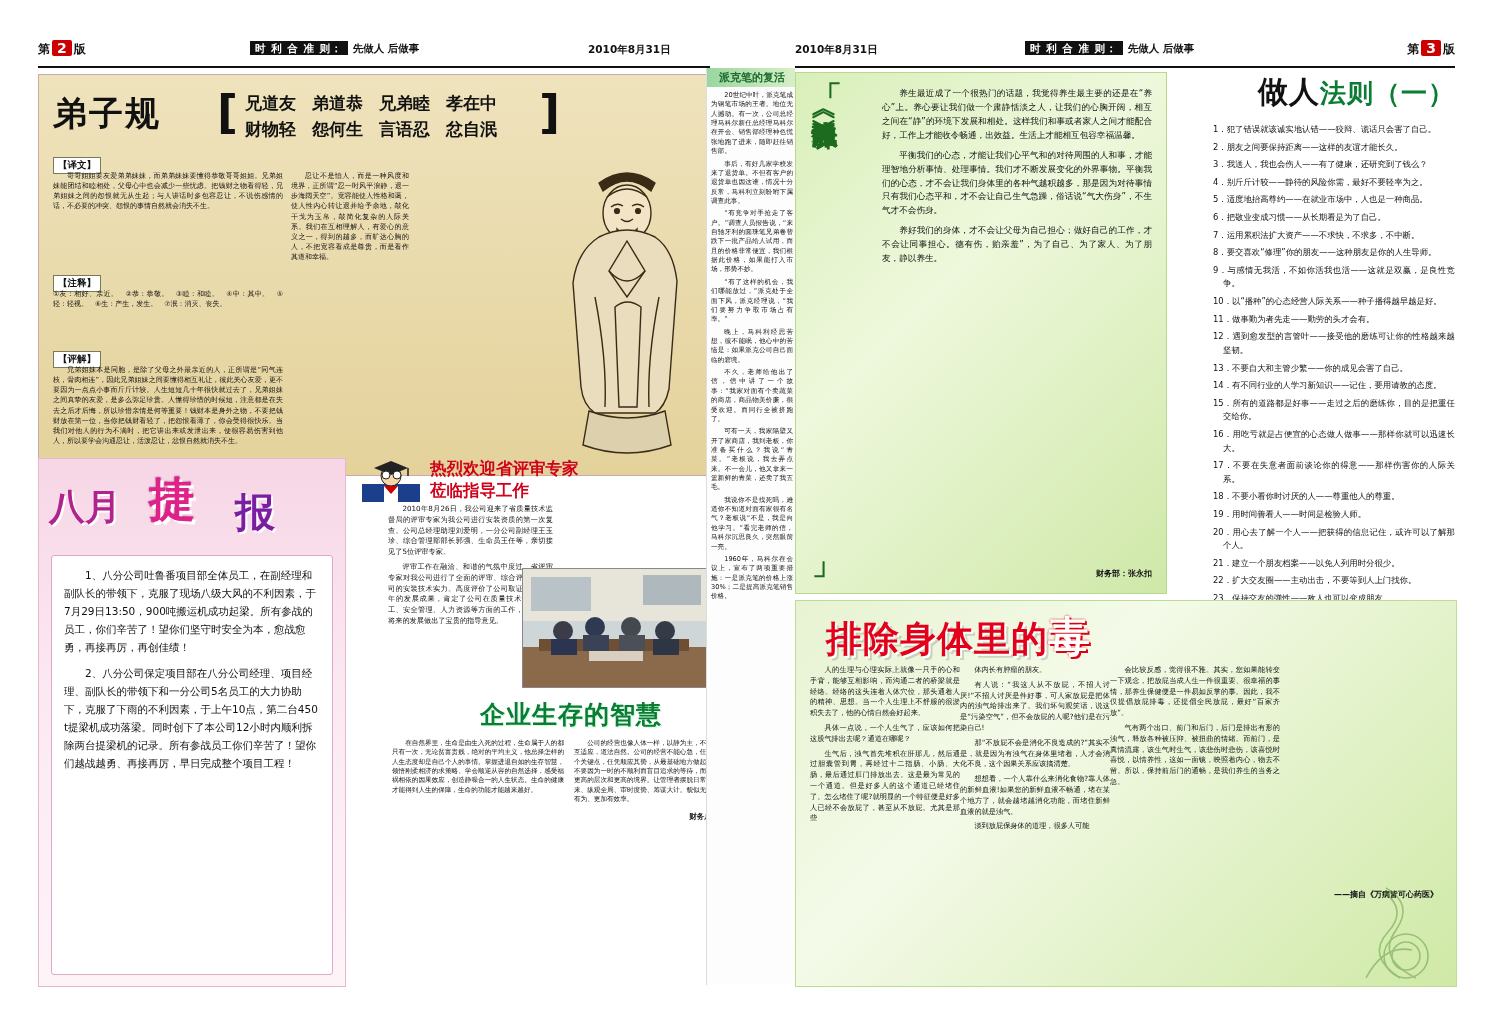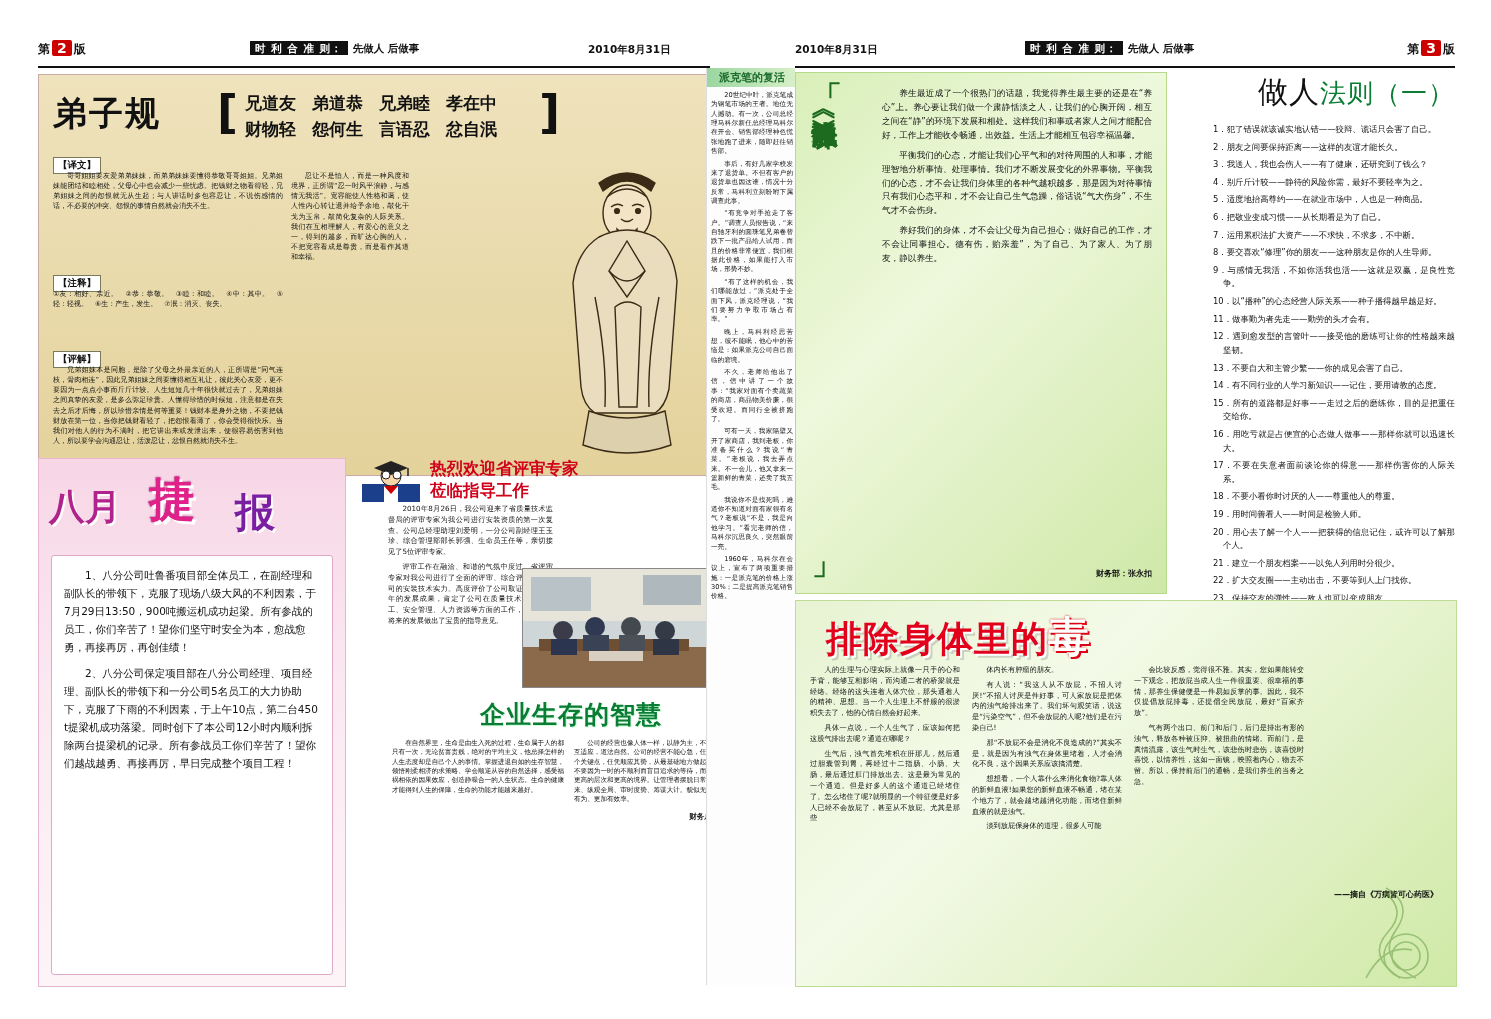--- a/index.html
+++ b/index.html
@@ -72,33 +72,33 @@
           background:linear-gradient(135deg,#d9efb9 0%,#eef8dc 40%,#cfe8a8 100%);border:1px solid #b6d98c;}
   .jy-vtitle{position:absolute;left:14px;top:28px;font-size:26px;font-weight:bold;color:#1d6b1f;
              line-height:1.12;}
   .jy-brk{position:absolute;font-size:30px;color:#1d6b1f;font-weight:bold;}
   .jy-body{position:absolute;left:86px;top:14px;width:270px;height:470px;font-size:8.6px;line-height:1.62;
            color:#111;text-align:justify;}
   .jy-body p{margin:0 0 6px 0;text-indent:2em;}
   .jy-sig{position:absolute;right:14px;bottom:14px;font-size:8px;font-weight:bold;color:#111;}
 
   .zuoren{position:absolute;left:378px;top:32px;width:282px;height:520px;}
-  .zr-title{font-size:26px;font-weight:normal;color:#0a7c34;text-align:right;letter-spacing:1px;}
+  .zr-title{font-size:26px;font-weight:bold;color:#0a7c34;text-align:right;letter-spacing:1px;}
   .zr-title .big{font-size:30px;color:#111;}
   .zr-list{margin-top:10px;font-size:8.4px;line-height:1.62;color:#111;}
   .zr-list li{list-style:none;margin:0 0 4px 0;text-indent:-1.2em;padding-left:1.2em;text-align:justify;}
   .zr-cont{text-align:right;font-size:8px;margin-top:6px;color:#111;}
 
   .toxin{position:absolute;left:0;top:560px;width:660px;height:385px;
          background:linear-gradient(135deg,#e7f3d2 0%,#f4fae8 35%,#cfe9a6 100%);border:1px solid #bcdd93;}
   .tx-title{position:relative;height:62px;}
   .tx-t{position:absolute;left:30px;top:8px;font-size:36px;font-weight:bold;color:#e2001a;
         text-shadow:2px 2px 0 #fff,4px 4px 0 rgba(0,0,0,.15);letter-spacing:1px;}
   .tx-t .du{color:#fff;text-shadow:0 0 2px #c00,2px 2px 0 #e2001a;font-size:42px;}
-  .tx-cols{position:absolute;left:14px;top:64px;width:632px;display:flex;gap:12px;}
+  .tx-cols{position:absolute;left:14px;top:64px;width:632px;display:flex;}
   .tx-cols .c{width:150px;font-size:7.2px;line-height:1.5;text-align:justify;color:#111;}
   .tx-cols .c p{margin:0 0 4px 0;text-indent:2em;}
   .tx-sig{position:absolute;right:18px;bottom:86px;font-size:8px;font-weight:bold;color:#111;}
   .swirl{position:absolute;right:10px;bottom:6px;width:150px;height:120px;opacity:.55;}
 </style>
 </head>
 <body>
 
 <div class="page">
 
@@ -152,21 +152,21 @@
       </div>
 
       <div style="position:absolute;left:14px;top:272px;">
         <span class="sec-h">【评解】</span>
       </div>
       <div class="dz-body" style="left:14px;top:290px;width:230px;">
         <p>兄弟姐妹本是同胞，是除了父母之外最亲近的人，正所谓是“同气连枝，骨肉相连”，因此兄弟姐妹之间要懂得相互礼让，彼此关心友爱，更不要因为一点点小事而斤斤计较。人生短短几十年很快就过去了，兄弟姐妹之间真挚的友爱，是多么弥足珍贵。人懂得珍惜的时候短，注意都是在失去之后才后悔，所以珍惜亲情是何等重要！钱财本是身外之物，不要把钱财放在第一位，当你把钱财看轻了，把怨恨看薄了，你会受得很快乐。当我们对他人的行为不满时，把它讲出来或发泄出来，便很容易伤害到他人，所以要学会沟通忍让，活泼忍让，忿恨自然就消失不生。</p>
       </div>
 
       <div class="dz-body" style="left:252px;top:96px;width:118px;height:290px;">
-        <p>忍让不是怕人，而是一种风度和境界，正所谓“忍一时风平浪静，与感情无我活”。宽容能使人性格和蔼，使人性内心转让退并给予余地，敲化干戈为玉帛，敲简化复杂的人际关系。我们在互相理解人，有爱心的意义之一，得到的越多，而旷达心胸的人，不把宽容看成是尊贵，而是看作其道和幸福。</p>
+        <p>忍让不是怕人，而是一种风度和境界，正所谓“忍一时风平浪静，退一步海阔天空”。宽容能使人性格和蔼，使人性内心转让退并给予余地，敲化干戈为玉帛，敲简化复杂的人际关系。我们在互相理解人，有爱心的意义之一，得到的越多，而旷达心胸的人，不把宽容看成是尊贵，而是看作其道和幸福。</p>
       </div>
 
       <svg class="sage" viewBox="0 0 150 300">
         <g stroke="#3a2b16" fill="none" stroke-width="1.4">
           <ellipse cx="72" cy="46" rx="24" ry="28" fill="#f2e4c5"></ellipse>
           <path d="M52 30 q20 -16 40 0"></path>
           <path d="M48 24 q24 -20 48 0 l4 -8 q-28 -20 -56 0z" fill="#3a2b16"></path>
           <circle cx="62" cy="44" r="2.4" fill="#3a2b16"></circle>
           <circle cx="83" cy="44" r="2.4" fill="#3a2b16"></circle>
           <path d="M56 40 q6 -5 12 -1"></path>

